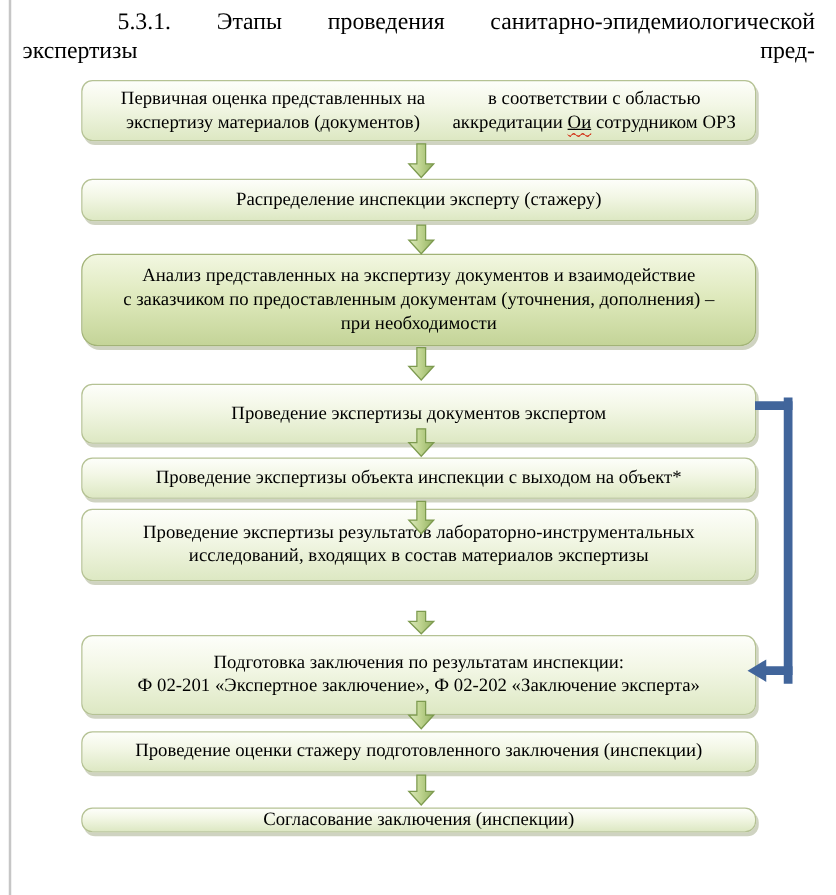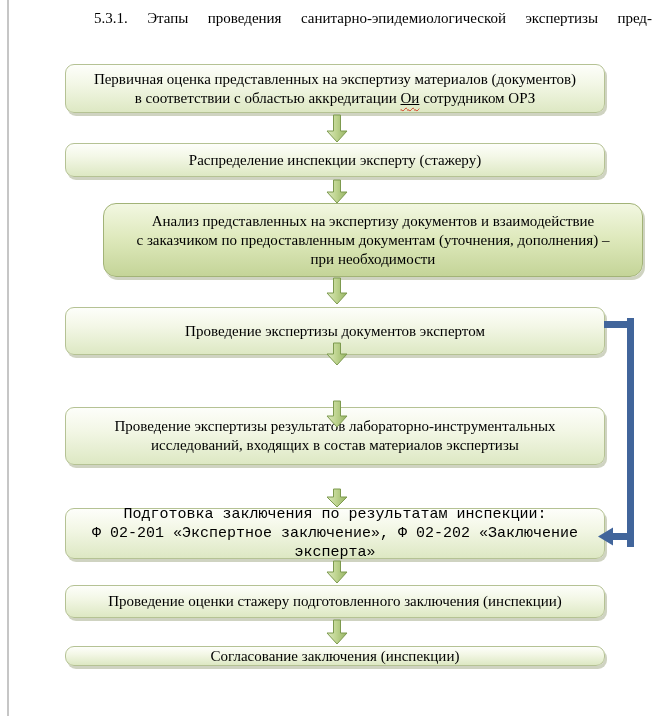--- a/index.html
+++ b/index.html
@@ -6,31 +6,31 @@
   #page {
     position:relative; width:669px; height:716px; overflow:hidden;
     background:#ffffff; font-family:"Liberation Serif", serif; color:#000;
   }
   .page-edge {
     position:absolute; left:7px; top:0; width:2px; height:716px;
     background:#c6c6c6;
   }
   .heading {
     position:absolute; left:18px; top:7px; width:634px;
-    font-size:15px; line-height:22.5px; color:#000;
+    font-size:19px; line-height:22.5px; color:#000;
   }
   .heading .t1 { text-indent:76px; text-align:justify; text-align-last:justify; }
   .heading .t2 { text-align:left; }
 
   .flow-box {
     position:absolute; left:65px; width:540px; box-sizing:border-box;
     border:1px solid #b5c294; border-radius:9px;
     background:linear-gradient(180deg,#fdfefa 0%,#f3f7e6 40%,#dde8c3 100%);
     box-shadow:2px 3px 0 rgba(148,158,118,0.45);
-    display:flex; flex-direction:column; align-items:center; justify-content:center;
+    display:flex; flex-direction:row; align-items:center; justify-content:center;
     text-align:center; font-size:15px; line-height:19px;
     padding:2px 12px; white-space:pre-line;
   }
   .flow-box.emphasis {
     background:linear-gradient(180deg,#f2f7e1 0%,#dde8ba 50%,#c4d498 100%);
     border-color:#a2b377; border-radius:13px;
   }
   .u  { text-decoration:underline; text-decoration-thickness:1px; }
   .sp { text-decoration:underline wavy #d33a20; text-decoration-thickness:1px; text-underline-offset:4px;text-align:right; }
 
@@ -48,37 +48,40 @@
 
   <div class="flow-box" style="top:64px; height:49px;">
     <div>Первичная оценка представленных на экспертизу материалов (документов)</div>
     <div><span>в соответствии с областью аккредитации </span><span class="u"><span class="sp">Ои</span></span><span> сотрудником ОРЗ</span></div>
   </div>
 
   <div class="flow-box" style="top:143px; height:34px;">
     <div>Распределение инспекции эксперту (стажеру)</div>
   </div>
 
-  <div class="flow-box emphasis" style="top:203px; height:74px;margin-left:38px;">
+  <div class="flow-box emphasis" style="top:203px; height:74px;">
     <div>Анализ представленных на экспертизу документов и взаимодействие
 с заказчиком по предоставленным документам (уточнения, дополнения) –
 при необходимости</div>
   </div>
 
   <div class="flow-box" style="top:307px; height:48px;">
     <div>Проведение экспертизы документов экспертом</div>
   </div>
 
+  <div class="flow-box" style="top:366px; height:33px;">
+    <div>Проведение экспертизы объекта инспекции с выходом на объект*</div>
+  </div>
 
   <div class="flow-box" style="top:407px; height:58px;">
     <div>Проведение экспертизы результатов лабораторно-инструментальных
 исследований, входящих в состав материалов экспертизы</div>
   </div>
 
-  <div class="flow-box" style="top:508px; height:51px;font-family:Liberation Mono, monospace;">
+  <div class="flow-box" style="top:508px; height:64px;">
     <div>Подготовка заключения по результатам инспекции:
 Ф 02-201 «Экспертное заключение», Ф 02-202 «Заключение эксперта»</div>
   </div>
 
   <div class="flow-box" style="top:585px; height:33px;">
     <div>Проведение оценки стажеру подготовленного заключения (инспекции)</div>
   </div>
 
   <div class="flow-box" style="top:646px; height:20px;">
     <div>Согласование заключения (инспекции)</div>

